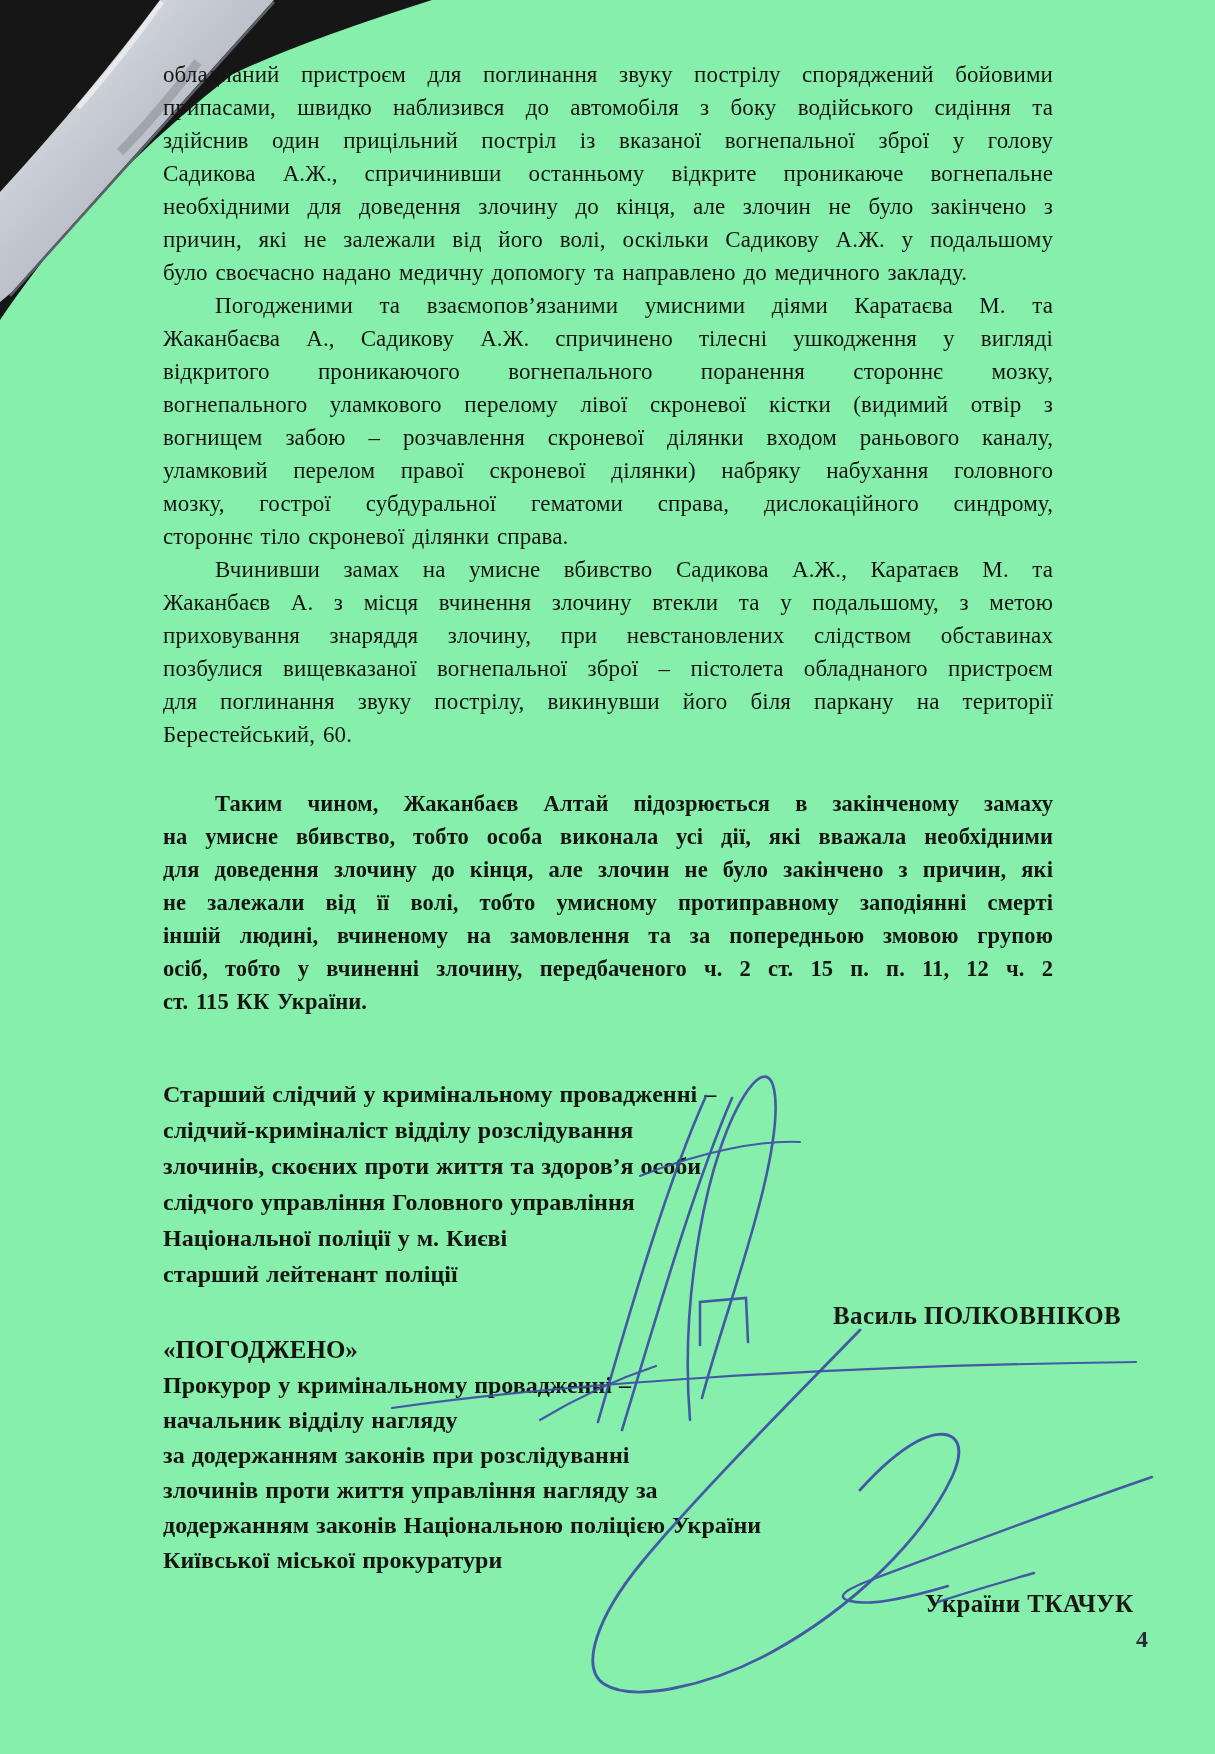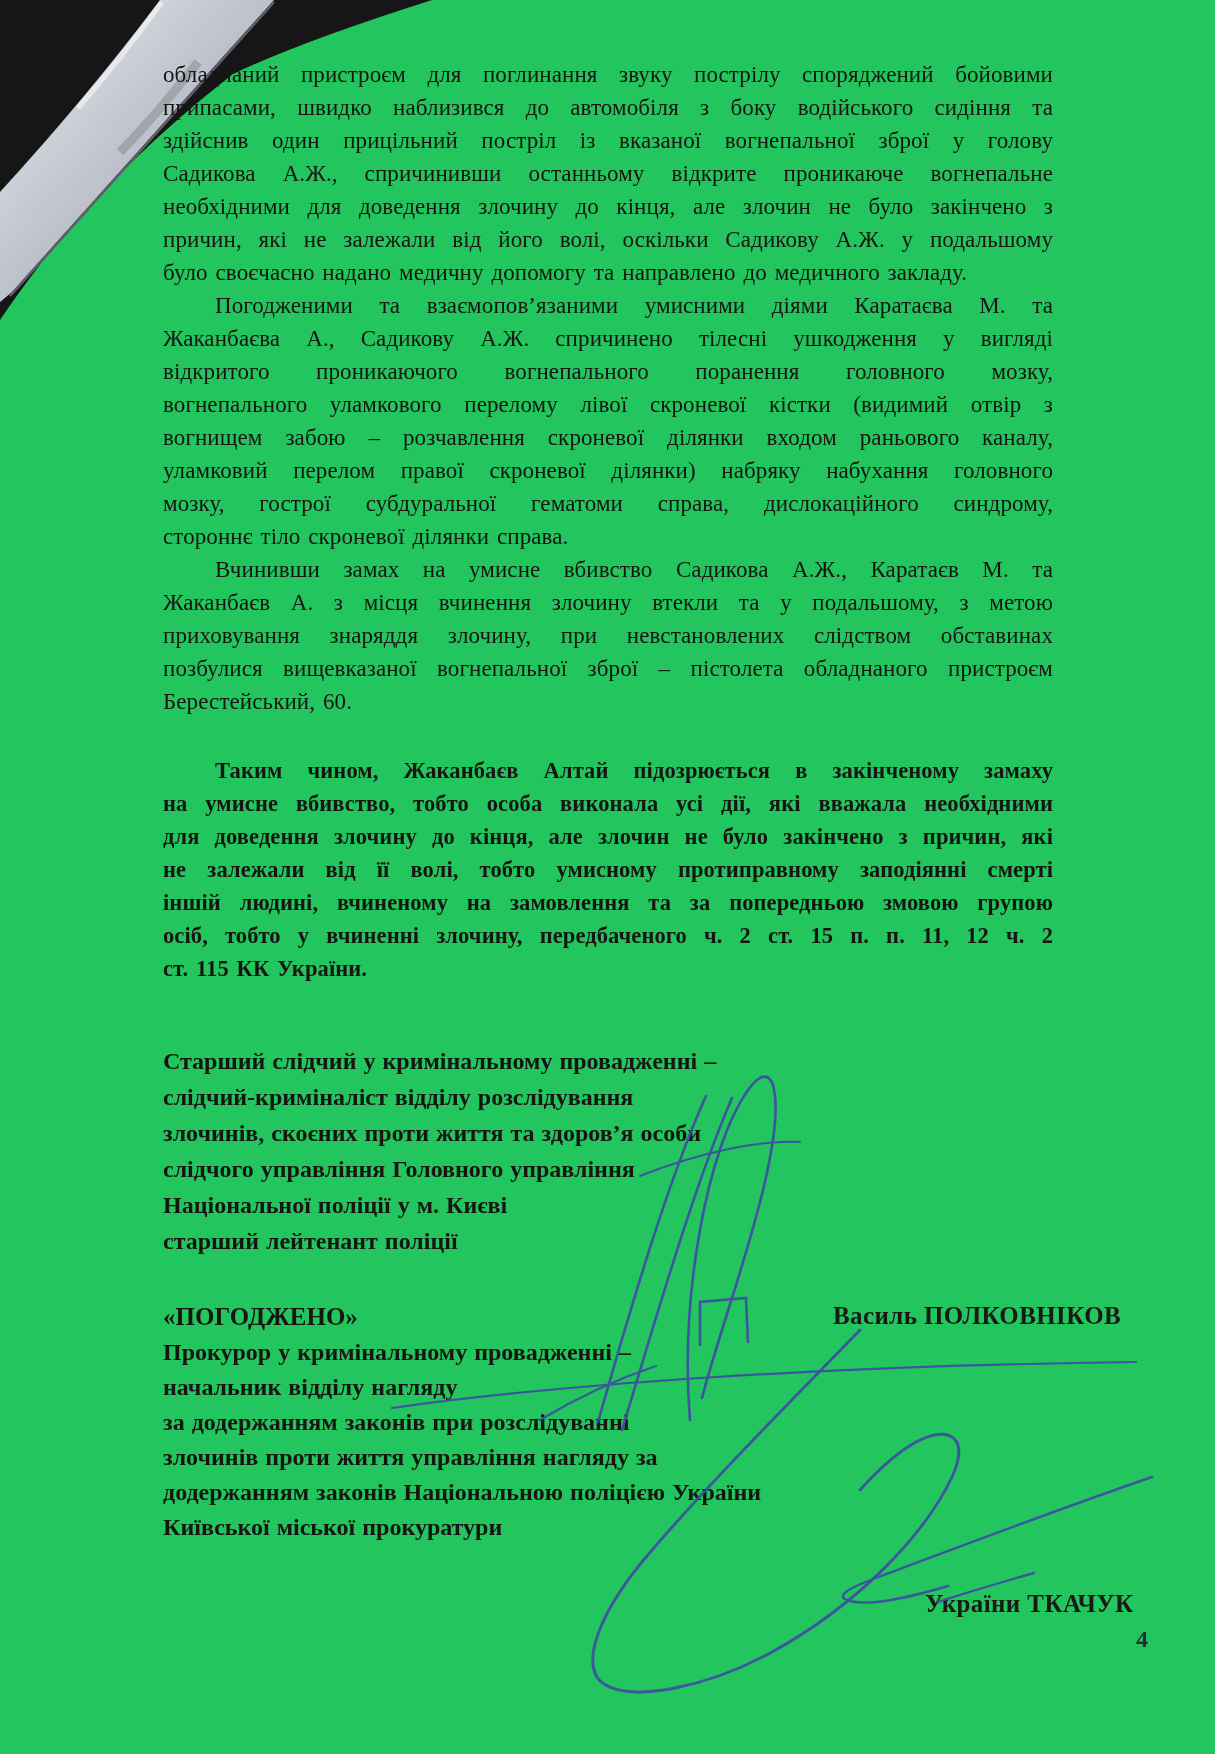--- a/index.html
+++ b/index.html
@@ -4,21 +4,21 @@
 <style>
   html,body{margin:0;padding:0;}
   body{
     width:1215px;height:1754px;
     background:#e9e9e7;
     font-family:"Liberation Serif","DejaVu Serif",serif;
     overflow:hidden;
   }
   .page{
     position:relative;width:1215px;height:1754px;
-    background:#22c55e;color:#171512;
+    background:#86efac;color:#171512;
   }
   
   .content{position:absolute;left:163px;top:58px;width:890px;}
   .para{margin:0;}
   .para .ln{
     font-size:23px;line-height:33px;height:33px;
     text-align:justify;text-align-last:justify;
     white-space:normal;overflow:hidden;
     letter-spacing:.1px;word-spacing:2px;
   }
@@ -78,32 +78,33 @@
         <div class="ln">припасами, швидко наблизився до автомобіля з боку водійського сидіння та</div>
         <div class="ln">здійснив один прицільний постріл із вказаної вогнепальної зброї у голову</div>
         <div class="ln">Садикова А.Ж., спричинивши останньому відкрите проникаюче вогнепальне</div>
         <div class="ln">необхідними для доведення злочину до кінця, але злочин не було закінчено з</div>
         <div class="ln">причин, які не залежали від його волі, оскільки Садикову А.Ж. у подальшому</div>
         <div class="ln">було своєчасно надано медичну допомогу та направлено до медичного закладу.</div>
       </section>
     <section class="para indent">
         <div class="ln">Погодженими та взаємопов’язаними умисними діями Каратаєва М. та</div>
         <div class="ln">Жаканбаєва А., Садикову А.Ж. спричинено тілесні ушкодження у вигляді</div>
-        <div class="ln">відкритого проникаючого вогнепального поранення головного мозку,</div>
+        <div class="ln">відкритого проникаючого вогнепального поранення стороннє мозку,</div>
         <div class="ln">вогнепального уламкового перелому лівої скроневої кістки (видимий отвір з</div>
         <div class="ln">вогнищем забою – розчавлення скроневої ділянки входом раньового каналу,</div>
         <div class="ln">уламковий перелом правої скроневої ділянки) набряку набухання головного</div>
         <div class="ln">мозку, гострої субдуральної гематоми справа, дислокаційного синдрому,</div>
         <div class="ln">стороннє тіло скроневої ділянки справа.</div>
       </section>
     <section class="para indent">
         <div class="ln">Вчинивши замах на умисне вбивство Садикова А.Ж., Каратаєв М. та</div>
         <div class="ln">Жаканбаєв А. з місця вчинення злочину втекли та у подальшому, з метою</div>
         <div class="ln">приховування знаряддя злочину, при невстановлених слідством обставинах</div>
         <div class="ln">позбулися вищевказаної вогнепальної зброї – пістолета обладнаного пристроєм</div>
+        <div class="ln">для поглинання звуку пострілу, викинувши його біля паркану на території</div>
         <div class="ln">Берестейський, 60.</div>
       </section>
     <section class="para indent bold gap-top">
         <div class="ln">Таким чином, Жаканбаєв Алтай підозрюється в закінченому замаху</div>
         <div class="ln">на умисне вбивство, тобто особа виконала усі дії, які вважала необхідними</div>
         <div class="ln">для доведення злочину до кінця, але злочин не було закінчено з причин, які</div>
         <div class="ln">не залежали від її волі, тобто  умисному протиправному заподіянні смерті</div>
         <div class="ln">іншій людині, вчиненому на замовлення та за попередньою змовою групою</div>
         <div class="ln">осіб, тобто у вчиненні злочину, передбаченого ч. 2 ст. 15 п. п. 11, 12 ч. 2</div>
         <div class="ln">ст. 115 КК України.</div>

